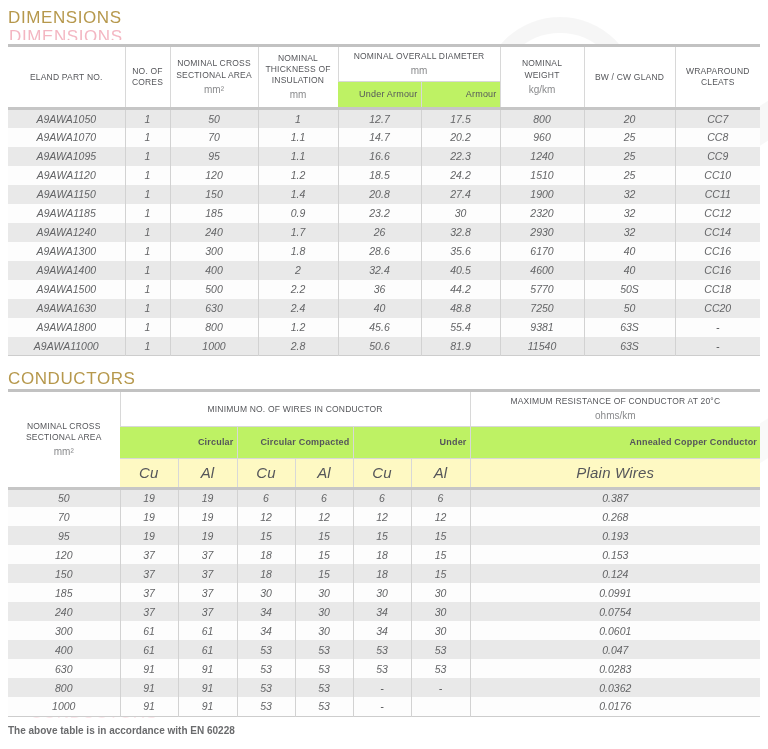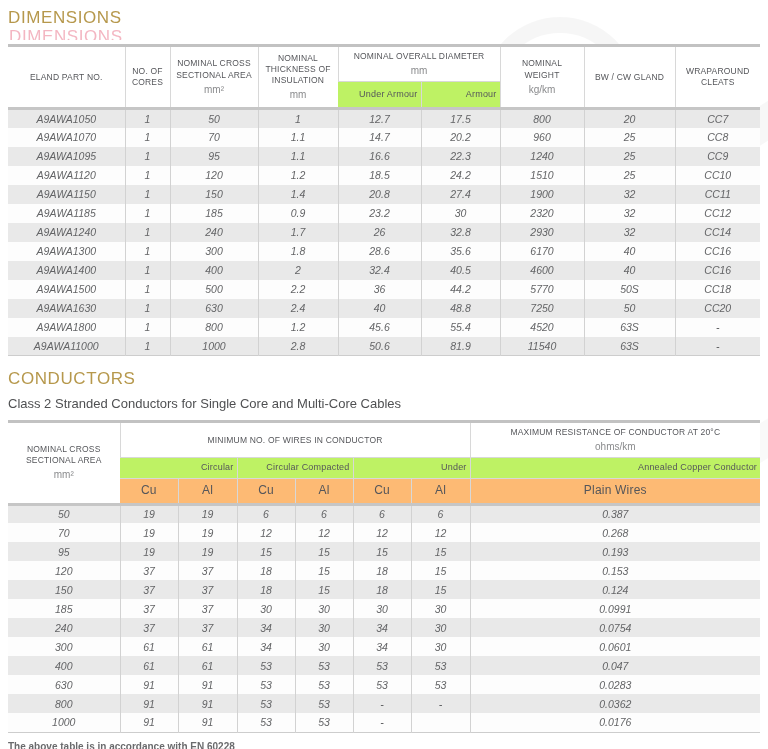--- a/index.html
+++ b/index.html
@@ -22,36 +22,36 @@
 
   table { border-collapse:collapse; table-layout:fixed; width:752px; background:transparent; }
   table.datatable { border-top:3px solid #c2c2c2; }
 
   
   thead th { background:#ffffff; font-weight:400; font-size:8.5px; letter-spacing:.2px;
              color:#55565a; text-align:center; vertical-align:middle; padding:4px 3px;
              border-left:1px solid #d8d8d8; line-height:1.3; }
   thead th:first-child { border-left:none; }
   thead tr.subband th { background:#bef264; font-size:9px; border-top:1px solid #d8d8d8;text-align:right; }
-  thead tr.units-row th { background:#fdba74; font-size:12px; border-top:1px solid #d8d8d8; }
+  thead tr.units-row th { background:#fef9c3; font-size:15px; border-top:1px solid #d8d8d8;font-style:italic; }
   .unit { display:block; font-size:10px; color:#8a8b8d; margin-top:2px; letter-spacing:0; }
 
   
   tbody { border-top:3px solid #c6c6c6;font-style:italic; }
   tbody td { height:19px; font-size:10.5px; text-align:center; vertical-align:middle;
              color:#636466; border-left:1px solid #d2d2d2; }
   tbody td:first-child { border-left:none; }
   tbody tr:nth-child(odd) td { background:#e9e9e9; }
   tbody tr:nth-child(even) td { background:#fdfdfd; }
   table.datatable { border-bottom:1px solid #cdcdcd; }
 
   .dim-head-row1 th { height:27px; }
   .dim-head-row2 th { height:27px; }
   .con-head-row1 th { height:34px; }
-  .con-head-row2 th { height:21px; }
+  .con-head-row2 th { height:32px;font-weight:bold; }
   .con-head-row3 th { height:22px; }
 
   .gap { height:13px; }
   .footnote { font-size:10px; color:#6a6b6d; margin-top:8px; position:relative; z-index:2;font-weight:bold; }
 </style>
 </head>
 <body>
 
 <svg class="watermark" width="768" height="749" viewBox="0 0 768 749">
   <circle cx="560" cy="95" r="70" fill="none" stroke="#000000" stroke-opacity="0.035" stroke-width="16"></circle>
@@ -232,41 +232,40 @@
           <td>50</td>
           <td>CC20</td>
         </tr>
         <tr>
           <td>A9AWA1800</td>
           <td>1</td>
           <td>800</td>
           <td>1.2</td>
           <td>45.6</td>
           <td>55.4</td>
-          <td>4520</td>
+          <td>9381</td>
           <td>63S</td>
           <td>-</td>
         </tr>
         <tr>
           <td>A9AWA11000</td>
           <td>1</td>
           <td>1000</td>
           <td>2.8</td>
           <td>50.6</td>
           <td>81.9</td>
           <td>11540</td>
           <td>63S</td>
           <td>-</td>
         </tr>
       </tbody>
   </table>
 
   <div class="gap"></div>
   <div class="section-title">CONDUCTORS</div>
-  <div class="subtitle">Class 2 Stranded Conductors for Single Core and Multi-Core Cables</div>
 
   <table class="datatable">
     <colgroup>
       <col style="width:112px">
         <col style="width:58px">
         <col style="width:59px">
         <col style="width:58px">
       <col style="width:58px">
         <col style="width:58px">
         <col style="width:59px">

